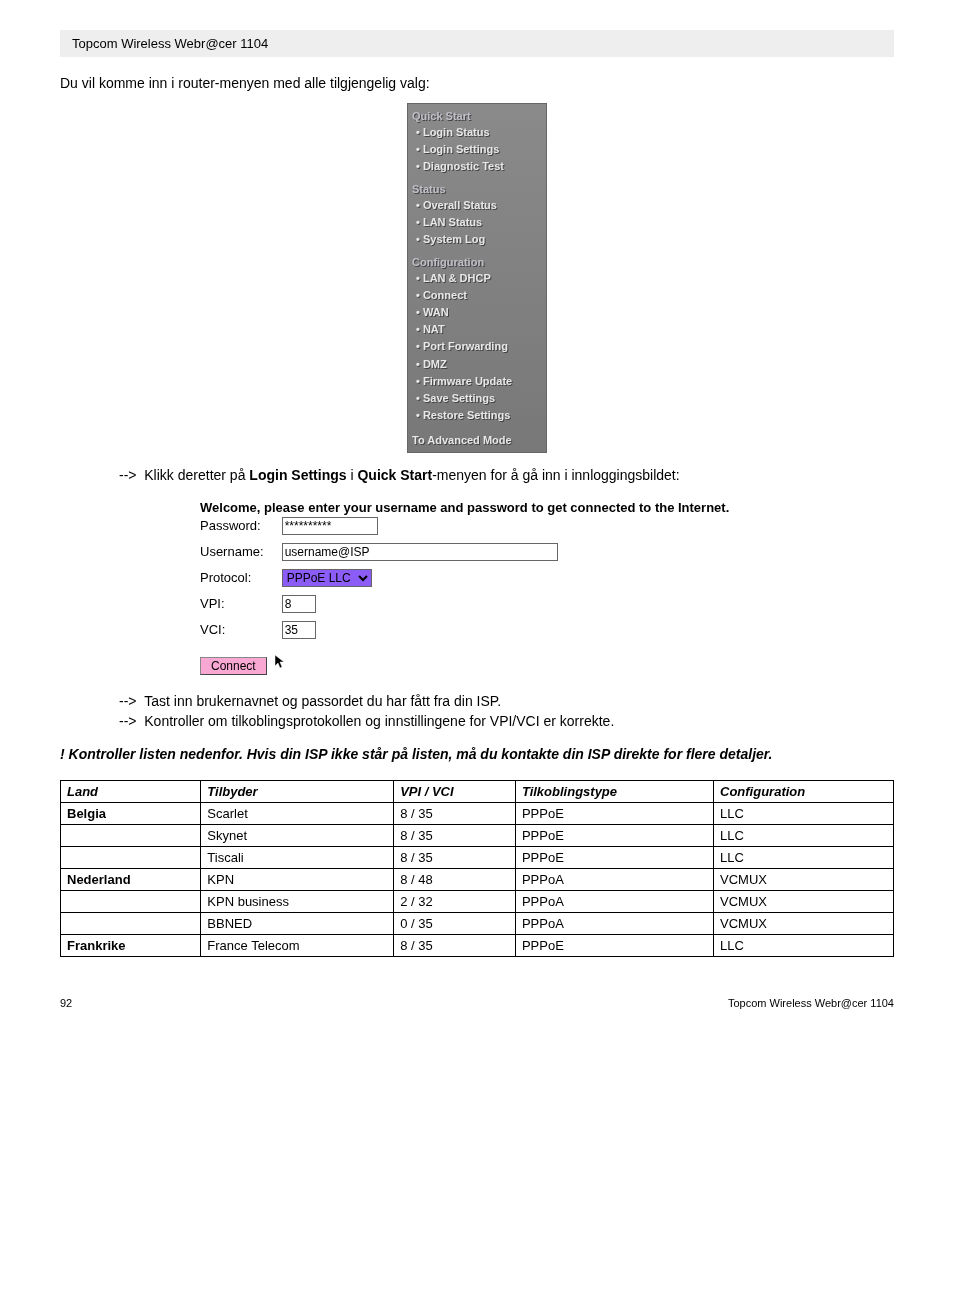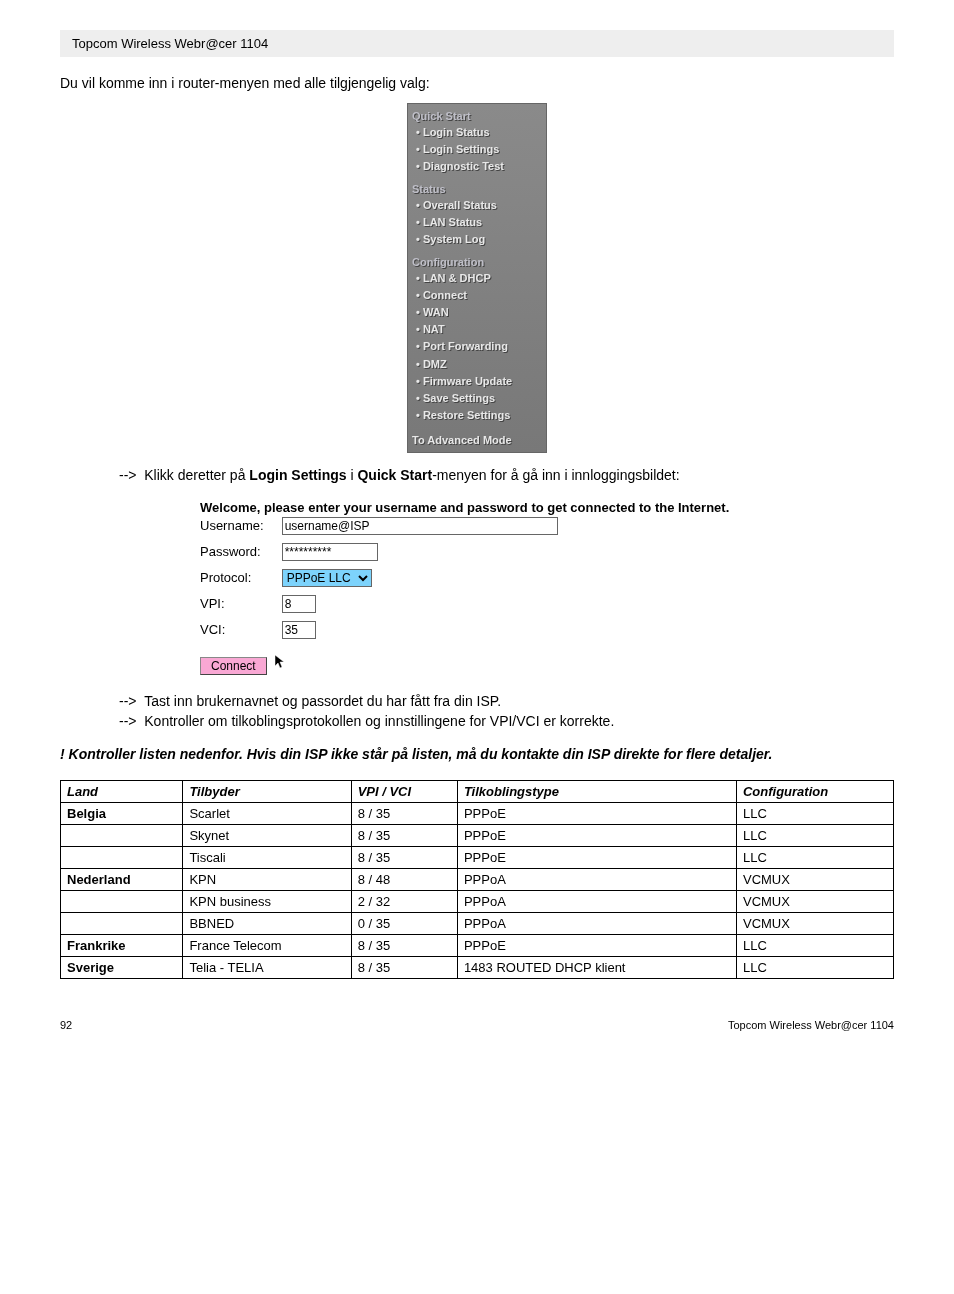--- a/index.html
+++ b/index.html
@@ -82,21 +82,21 @@
     border: 1px solid #666;
     padding: 1px 2px;
   }
   .login-row .wide { width: 270px; }
   .login-row .pw   { width: 90px; }
   .login-row .num  { width: 28px; }
   .login-row select {
     font-family: Verdana, Arial, sans-serif;
     font-size: 12px;
     border: 1px solid #666;
-    background: #7dd3fc;
+    background: #8b5cf6;
     padding: 0;
     width: 90px;
   }
   .connect-btn {
     margin-top: 10px;
     font-family: Verdana, Arial, sans-serif;
     font-size: 12px;
     background: #f9a8d4;
     border: 1px solid #888;
     border-right-color: #444;
@@ -172,26 +172,26 @@
   </div>
 
   <div class="arrow-line">
     <span>--&gt;</span>&nbsp;&nbsp;<span>Klikk deretter på </span><b>Login Settings</b><span> i </span><b>Quick Start</b><span>-menyen for å gå inn i innloggingsbildet:</span>
   </div>
 
   <div class="login-box">
     <div class="login-welcome">Welcome, please enter your username and password to get connected to the Internet.</div>
 
     <div class="login-row">
+      <label>Password:</label>
+      <input type="text" class="pw" value="**********" style="">
+    </div>
+    <div class="login-row">
       <label>Username:</label>
       <input type="text" class="wide" value="username@ISP" style="">
-    </div>
-    <div class="login-row">
-      <label>Password:</label>
-      <input type="text" class="pw" value="**********" style="">
     </div>
     <div class="login-row">
       <label>Protocol:</label>
       <select><option>PPPoE LLC</option></select>
     </div>
     <div class="login-row">
       <label>VPI:</label>
       <input type="text" class="num" value="8" style="">
     </div>
     <div class="login-row">
@@ -270,27 +270,20 @@
           <td>PPPoA</td>
           <td>VCMUX</td>
         </tr>
         <tr>
           <td class="country-cell">Frankrike</td>
           <td>France Telecom</td>
           <td>8 / 35</td>
           <td>PPPoE</td>
           <td>LLC</td>
         </tr>
-        <tr>
-          <td class="country-cell">Sverige</td>
-          <td>Telia - TELIA</td>
-          <td>8 / 35</td>
-          <td>1483 ROUTED DHCP klient</td>
-          <td>LLC</td>
-        </tr>
       </tbody>
   </table>
 
   <div class="footer">
     <span>92</span>
     <span>Topcom Wireless Webr@cer 1104</span>
   </div>
 </div>
 
 </body></html>

